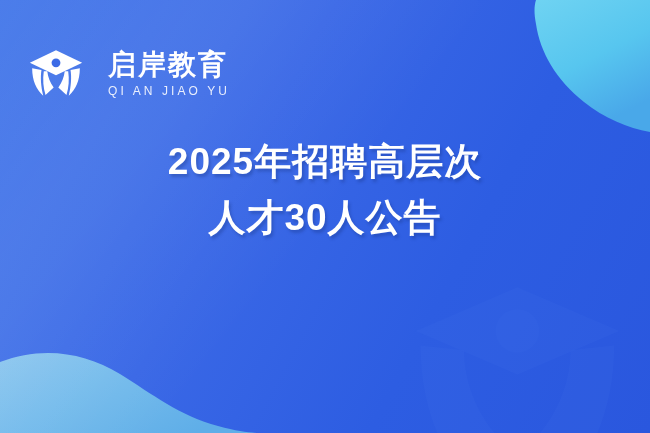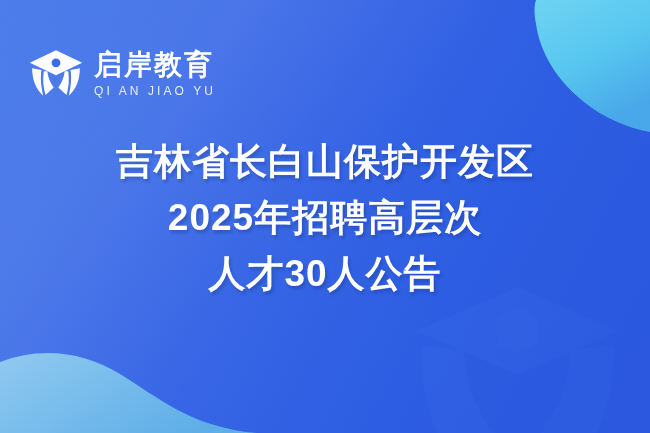--- a/index.html
+++ b/index.html
@@ -54,20 +54,21 @@
   .logo-mark {
     width: 56px;
     height: 50px;
     flex: 0 0 auto;
   }
   .logo-text {
     display: flex;
     flex-direction: column;
     justify-content: flex-end;
     padding-top: 2px;
+    margin-left: 14px;
   }
   .logo-cn {
     color: #ffffff;
     font-size: 28px;
     line-height: 1.08;
     letter-spacing: 2px;
     font-weight: 700;
     white-space: nowrap;
   }
   .logo-en {
@@ -152,18 +153,17 @@
         <path d="M69 40 C71 54, 70 68, 66 81 L52 68 C58 60, 62 50, 63 40 Z"></path>
       </g>
     </svg>
     <div class="logo-text">
       <div class="logo-cn">启岸教育</div>
       <div class="logo-en">QI AN JIAO YU</div>
     </div>
   </div>
 
   <div class="headline">
-    <span class="line">吉林省长白山保护开发区</span>
     <span class="line">2025年招聘高层次</span>
     <span class="line">人才30人公告</span>
   </div>
 
 </div>
 
 </body></html>

